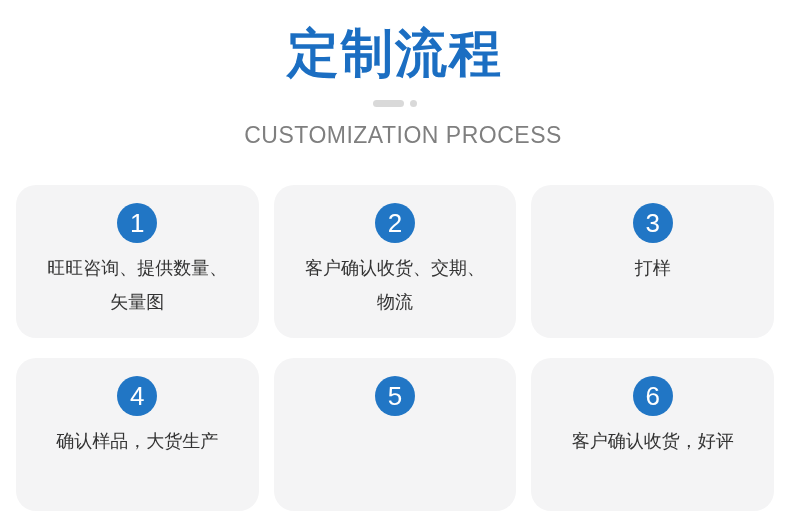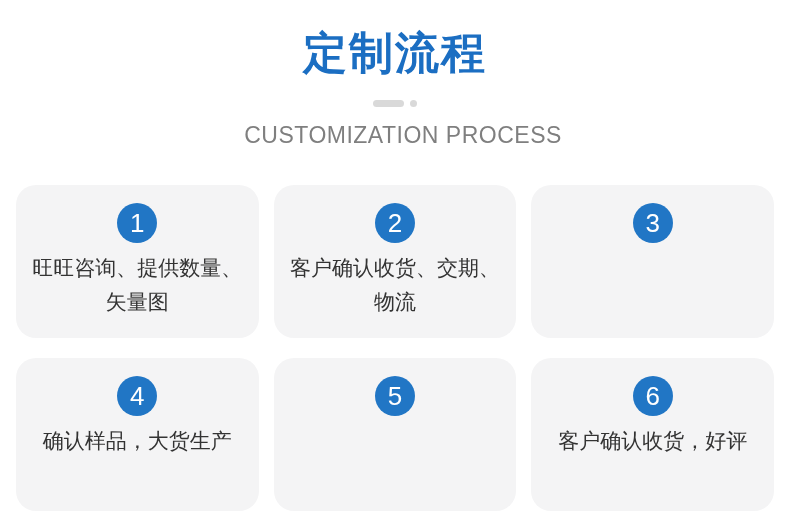--- a/index.html
+++ b/index.html
@@ -9,21 +9,21 @@
     font-family: "Liberation Sans", sans-serif;
     overflow: hidden;
     position: relative;
   }
   .page { position: relative; width: 790px; height: 531px; background: var(--page_bg, #fff); }
 
   
   .title {
     position: absolute; top: 28px; left: 0; right: 0;
     text-align: center;
-    font-size: 44px; font-weight: bold;
+    font-size: 52px; font-weight: bold;
     color: var(--title, #1b6ec2);
     letter-spacing: 2px;
     line-height: 50px;
   }
   .divider {
     position: absolute; top: 100px; left: 0; right: 0;
     display: flex; justify-content: center; align-items: center;
   }
   .divider .pill {
     width: 31px; height: 7px; border-radius: 4px;
@@ -61,21 +61,21 @@
     width: 40px; height: 40px; border-radius: 50%;
     background: var(--circle, #2176c5);
     color: #ffffff;
     display: flex; align-items: center; justify-content: center;
     font-size: 26px; line-height: 1;
     flex: 0 0 auto;
   }
   .label {
     margin-top: 8px;
     padding: 0 14px;
-    font-size: 21px;
+    font-size: 18px;
     line-height: 34px;
     color: var(--text, #333333);
     text-align: center;
     white-space: pre-line;
   }
 </style>
 </head>
 <body>
 
 <div class="page">
@@ -98,20 +98,21 @@
     </div>
 
     <div class="card">
       <div class="badge">2</div>
       <div class="label">客户确认收货、交期、
 物流</div>
     </div>
 
     <div class="card">
       <div class="badge">3</div>
+      <div class="label">打样</div>
     </div>
 
     <div class="card">
       <div class="badge">4</div>
       <div class="label">确认样品，大货生产</div>
     </div>
 
     <div class="card">
       <div class="badge">5</div>
     </div>

